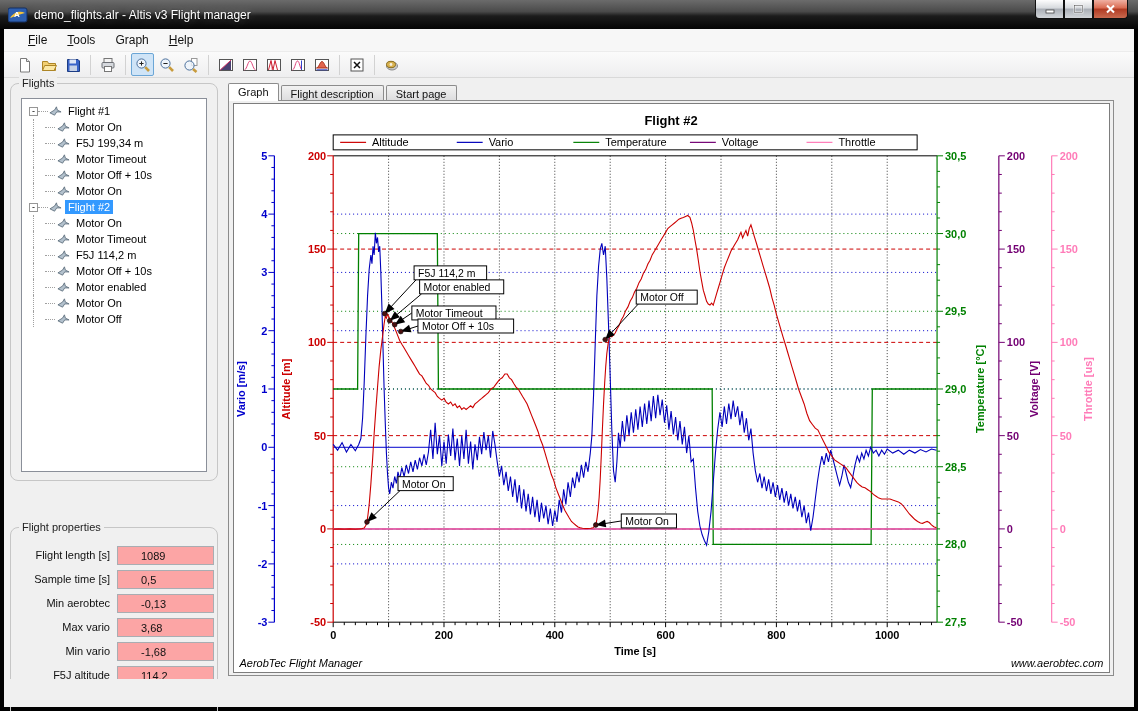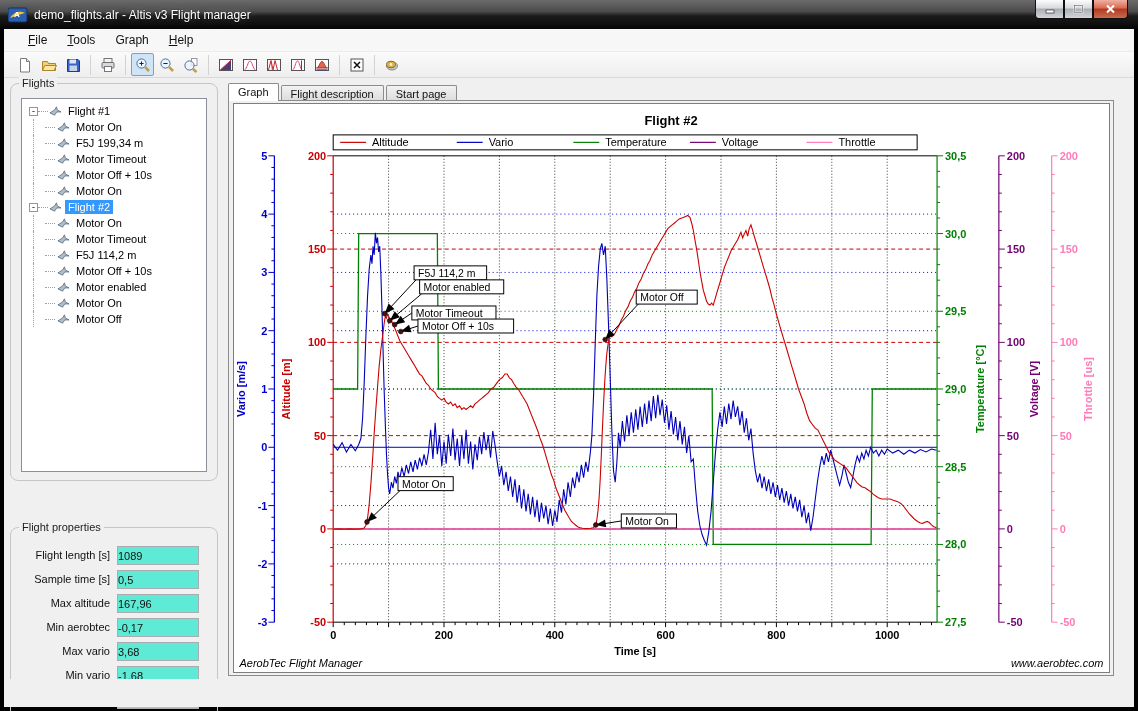--- a/index.html
+++ b/index.html
@@ -42,22 +42,22 @@
     font-size:9px; line-height:7px; text-align:center; flex:0 0 9px; }
   .rootstub { width:10px; border-bottom:1px dotted #a0a0a0; height:1px; }
   .indent { width:12px; margin-left:11px; height:16px; border-left:1px dotted #a0a0a0; flex:0 0 12px; }
   .stub { width:10px; border-bottom:1px dotted #a0a0a0; height:1px; margin-right:1px; }
   .plane { display:flex; margin:0 3px 0 1px; }
   .tlabel { padding:1px 3px; }
   .tlabel.sel { background:#3399ff; color:#fff; }
   
   .prop-row { display:flex; align-items:center; height:24px; }
   .prop-label { width:106px; text-align:right; font-size:11px; padding-right:7px; color:#111; }
-  .prop-value { width:82px; height:19px; border:1px solid #a9adb2; background:#5eead4;
-    font-size:11px; padding:3px 0; color:#111; }
+  .prop-value { width:97px; height:19px; border:1px solid #a9adb2; background:#fca5a5;
+    font-size:11px; padding:3px 23px; color:#111; }
   
   .tabsrow { position:absolute; left:224px; top:55px; height:17px; display:flex; align-items:flex-end; }
   .tab { font-size:11px; padding:2px 9px 3px; border:1px solid #8c8c8c; border-bottom:none;
     background:linear-gradient(#f2f2f2,#dcdcdd); margin-right:2px; color:#111;
     border-top-left-radius:2px; border-top-right-radius:2px; height:16px; }
   .tab.active { background:#fff; height:18px; position:relative; z-index:2; }
   .tabpanel { position:absolute; left:224px; top:71px; width:886px; height:576px;
     border:1px solid #8c8c8c; background:#f0f0f0; }
   .chartbox { position:absolute; left:4px; top:2px; width:877px; height:570px;
     background:#fff; border:1px solid #7d7d7d; }
@@ -355,26 +355,22 @@
       <div id="props" style="position:absolute; left:0; top:15px; right:0;">
           <div class="prop-row">
             <div class="prop-label">Flight length [s]</div>
             <div class="prop-value">1089</div>
           </div>
           <div class="prop-row">
             <div class="prop-label">Sample time [s]</div>
             <div class="prop-value">0,5</div>
           </div>
           <div class="prop-row">
-            <div class="prop-label">Max altitude</div>
-            <div class="prop-value">167,96</div>
-          </div>
-          <div class="prop-row">
             <div class="prop-label">Min aerobtec</div>
-            <div class="prop-value">-0,17</div>
+            <div class="prop-value">-0,13</div>
           </div>
           <div class="prop-row">
             <div class="prop-label">Max vario</div>
             <div class="prop-value">3,68</div>
           </div>
           <div class="prop-row">
             <div class="prop-label">Min vario</div>
             <div class="prop-value">-1,68</div>
           </div>
           <div class="prop-row">

